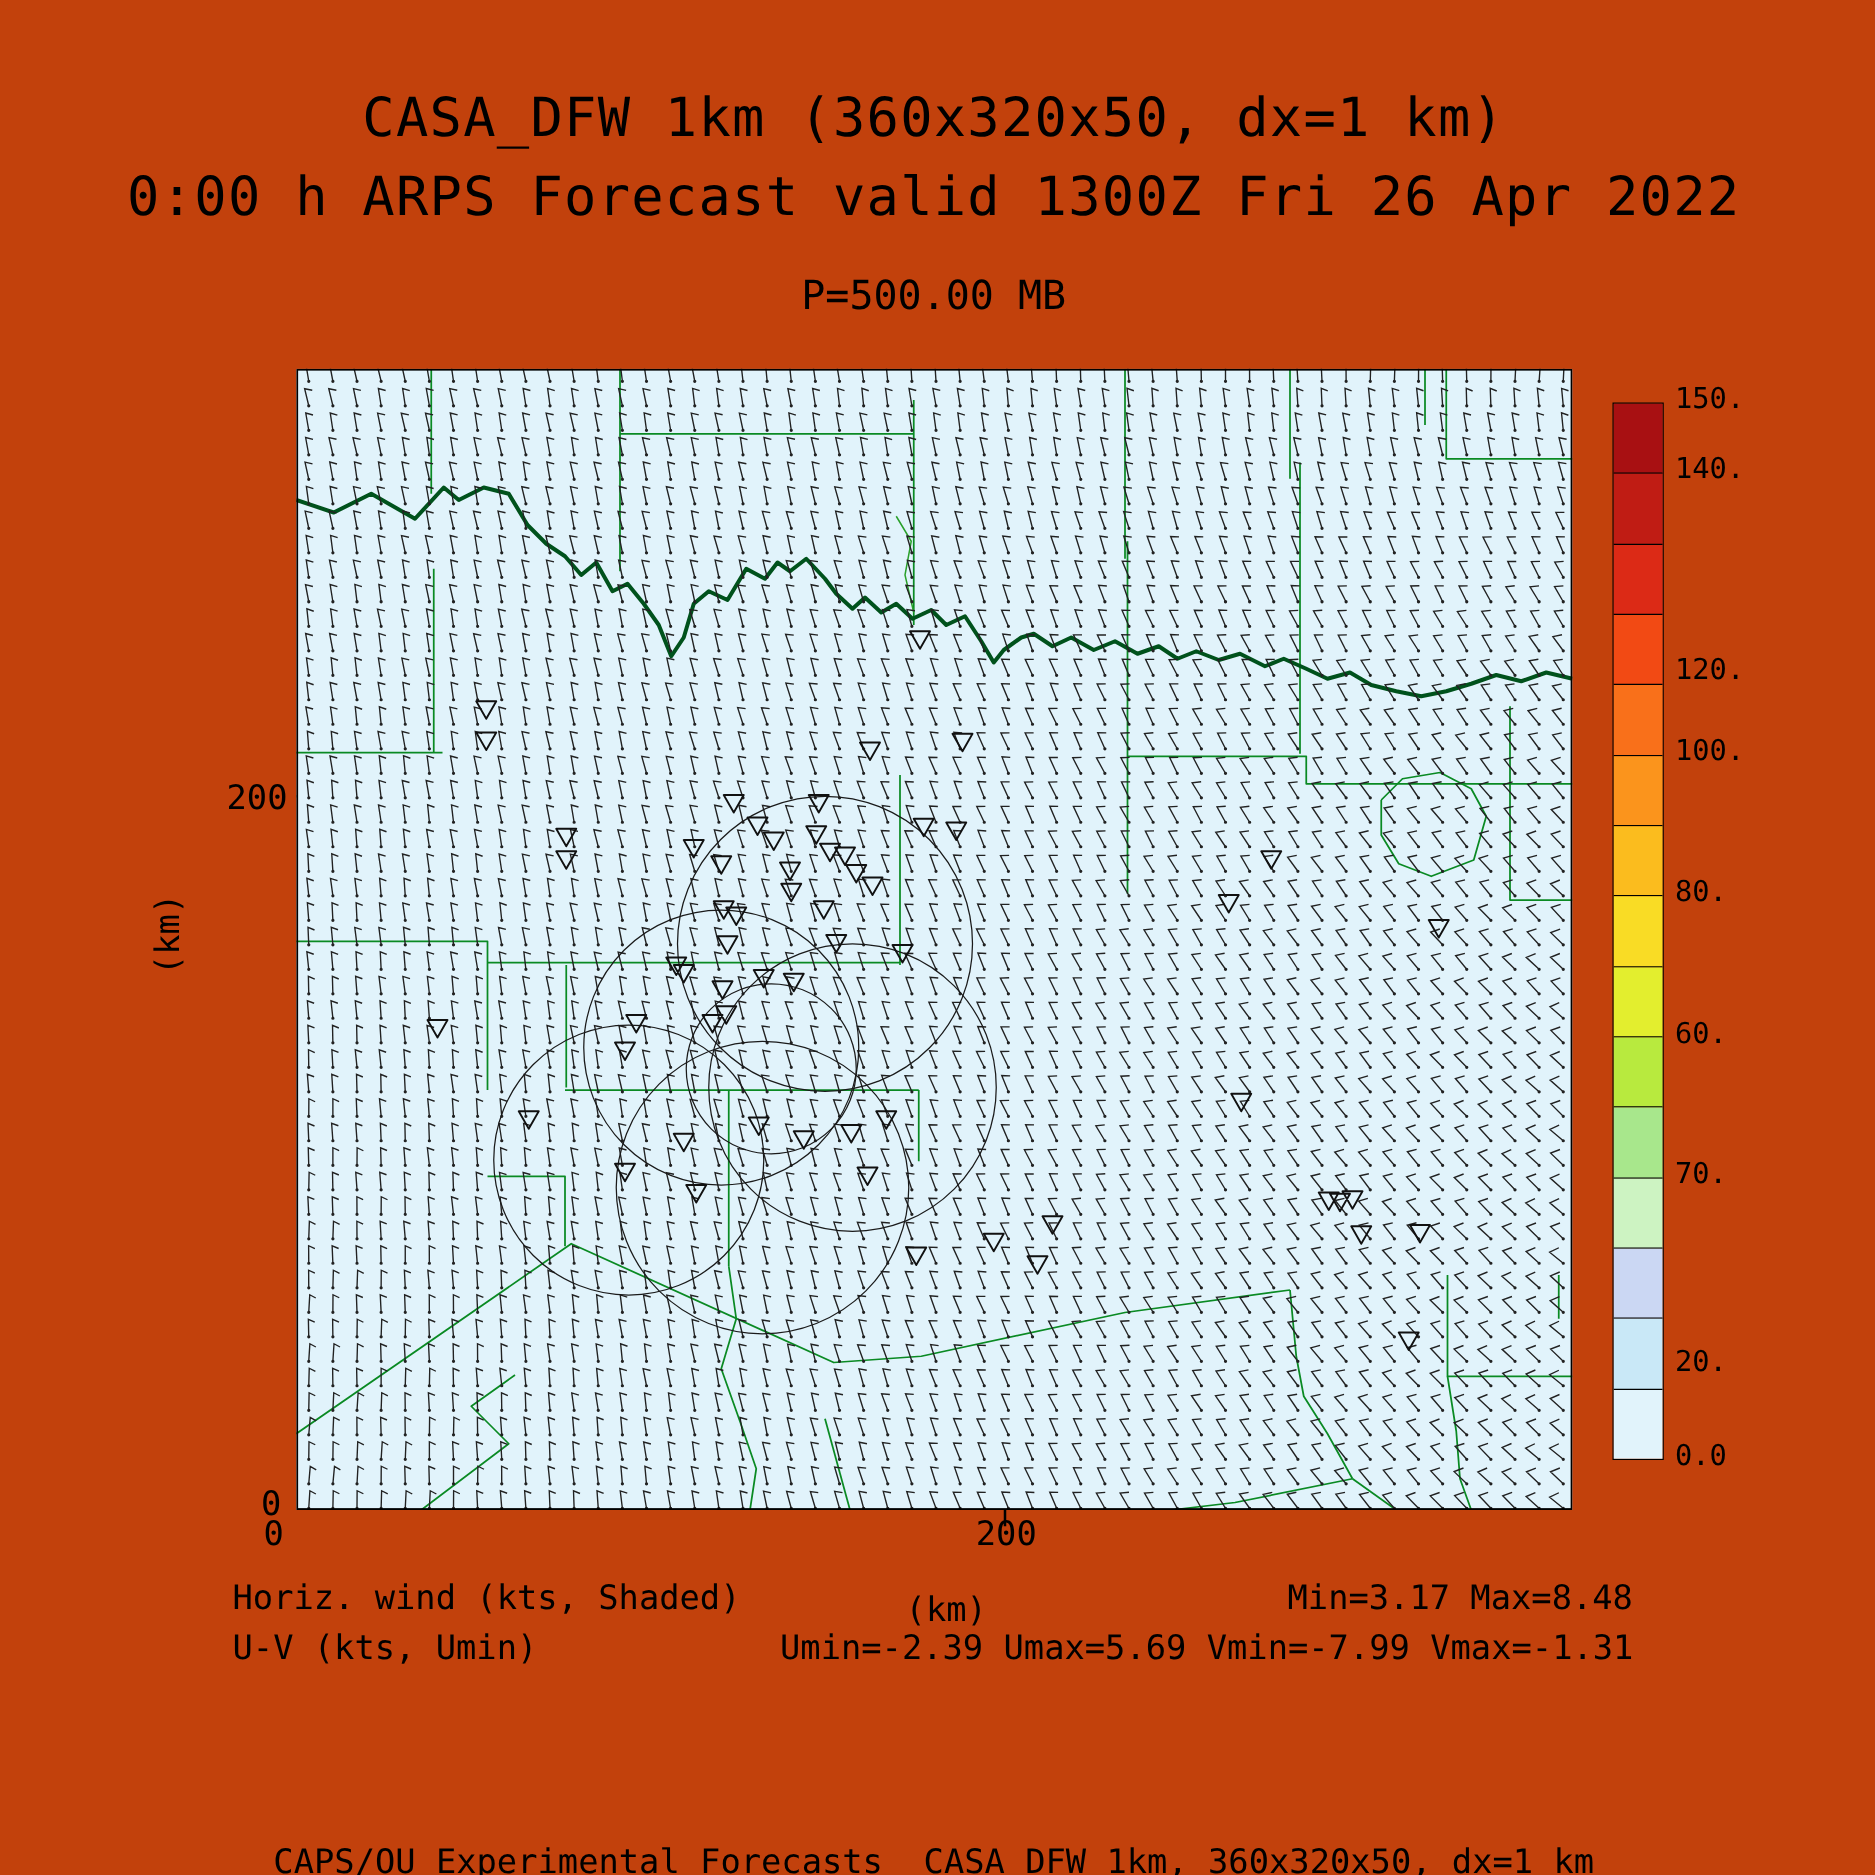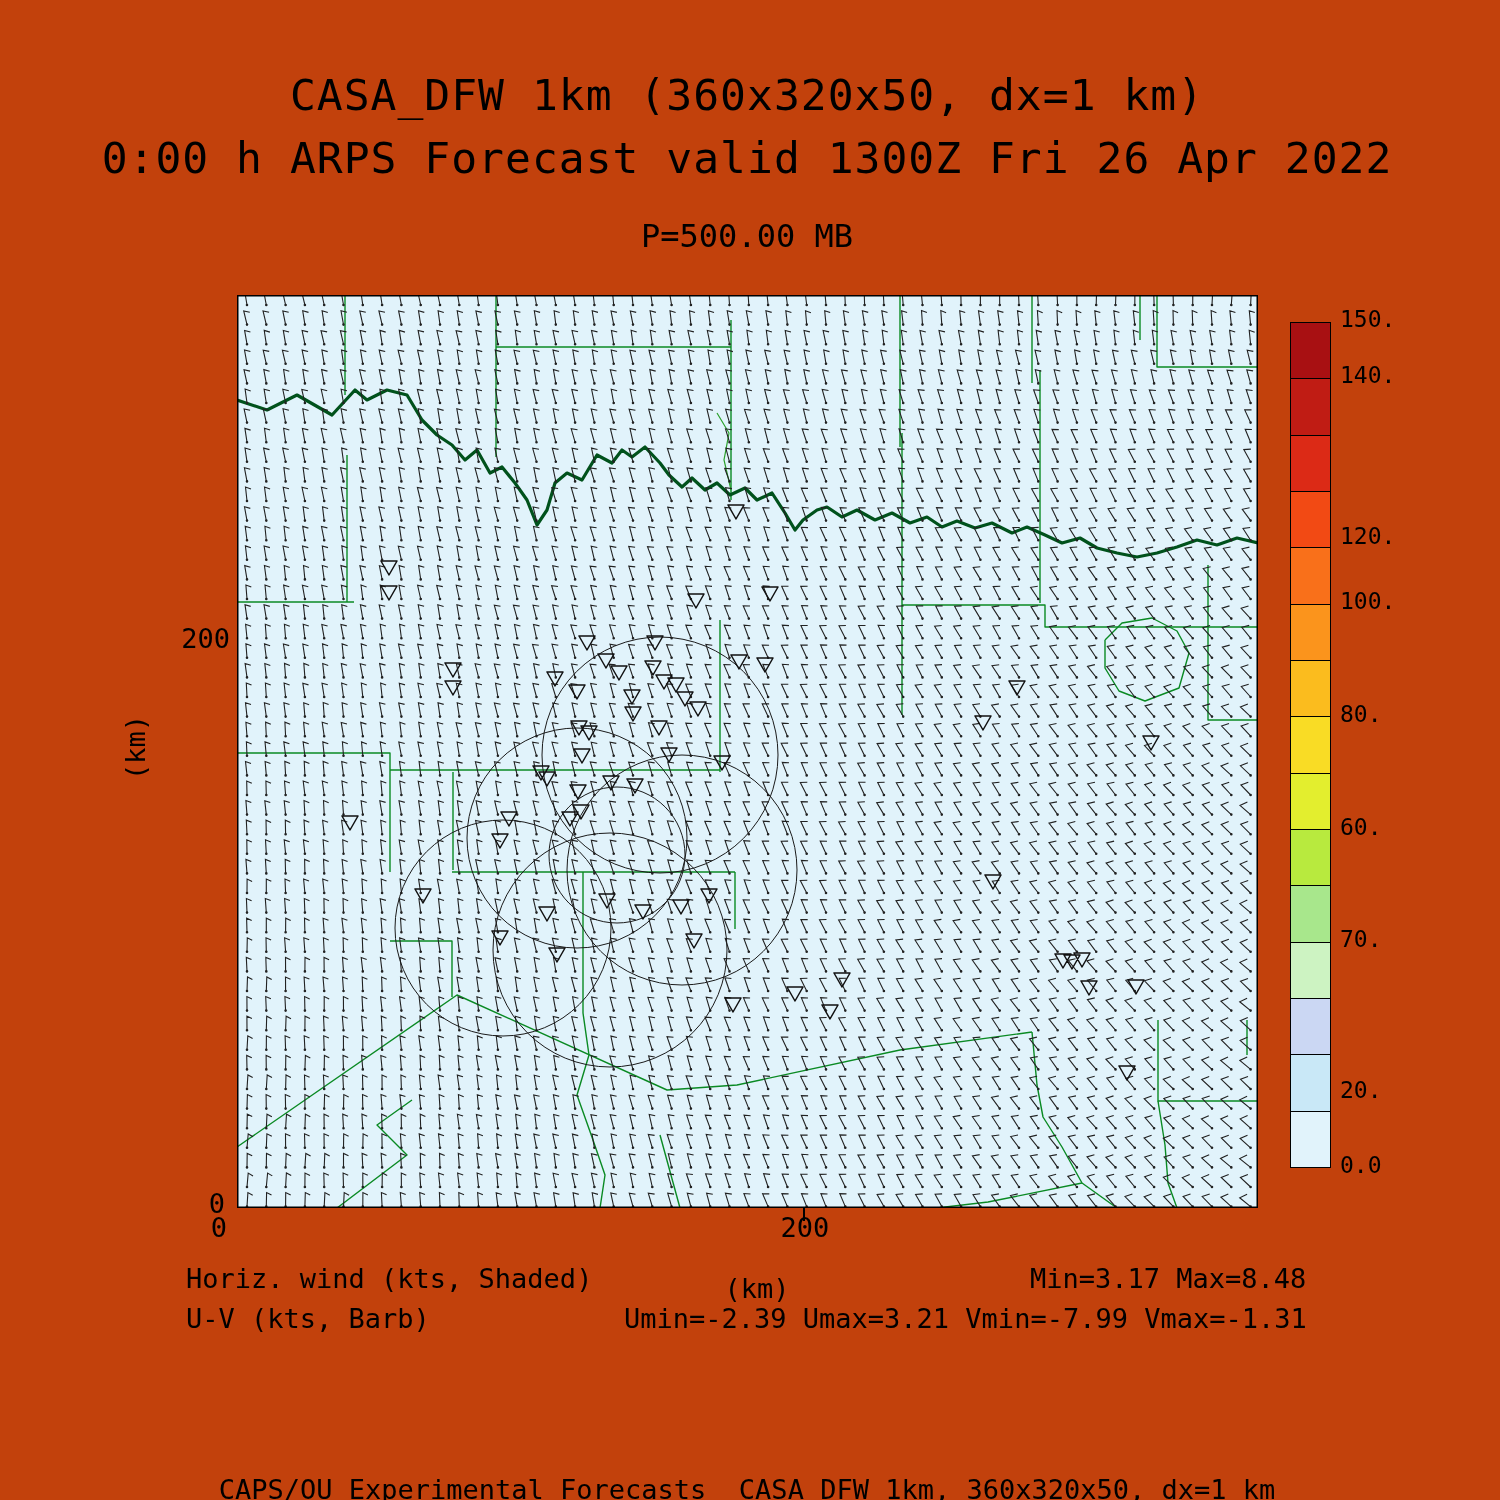--- a/index.html
+++ b/index.html
@@ -113,19 +113,19 @@
       <div class="cblabel" style="top: 485px; margin-top: 38px;">120.</div>
       <div class="cblabel" style="top: 588px;">100.</div>
       <div class="cblabel" style="top: 700.8px;">80.</div>
       <div class="cblabel" style="top: 813.6px;">60.</div>
       <div class="cblabel" style="top: 926.4px;">70.</div>
       <div class="cblabel" style="top: 1077px;">20.</div>
       <div class="cblabel" style="top: 1152px;">0.0</div>
     </div>
 
   <div class="t ann" style="left:186px;top:1263px">Horiz. wind (kts, Shaded)</div>
-  <div class="t ann" style="left:186px;top:1303px">U-V (kts, Barb)</div>
+  <div class="t ann" style="left:186px;top:1303px">U-V (kts, Umin)</div>
   <div class="t ann" style="left:1030px;top:1263px">Min=3.17 Max=8.48</div>
-  <div class="t ann" style="left:624px;top:1303px">Umin=-2.39 Umax=3.21 Vmin=-7.99 Vmax=-1.31</div>
+  <div class="t ann" style="left:624px;top:1303px">Umin=-2.39 Umax=5.69 Vmin=-7.99 Vmax=-1.31</div>
 
   <div class="t center ann" style="top:1474px">CAPS/OU Experimental Forecasts  CASA DFW 1km, 360x320x50, dx=1 km</div>
 
 </div>
 
 </body></html>

